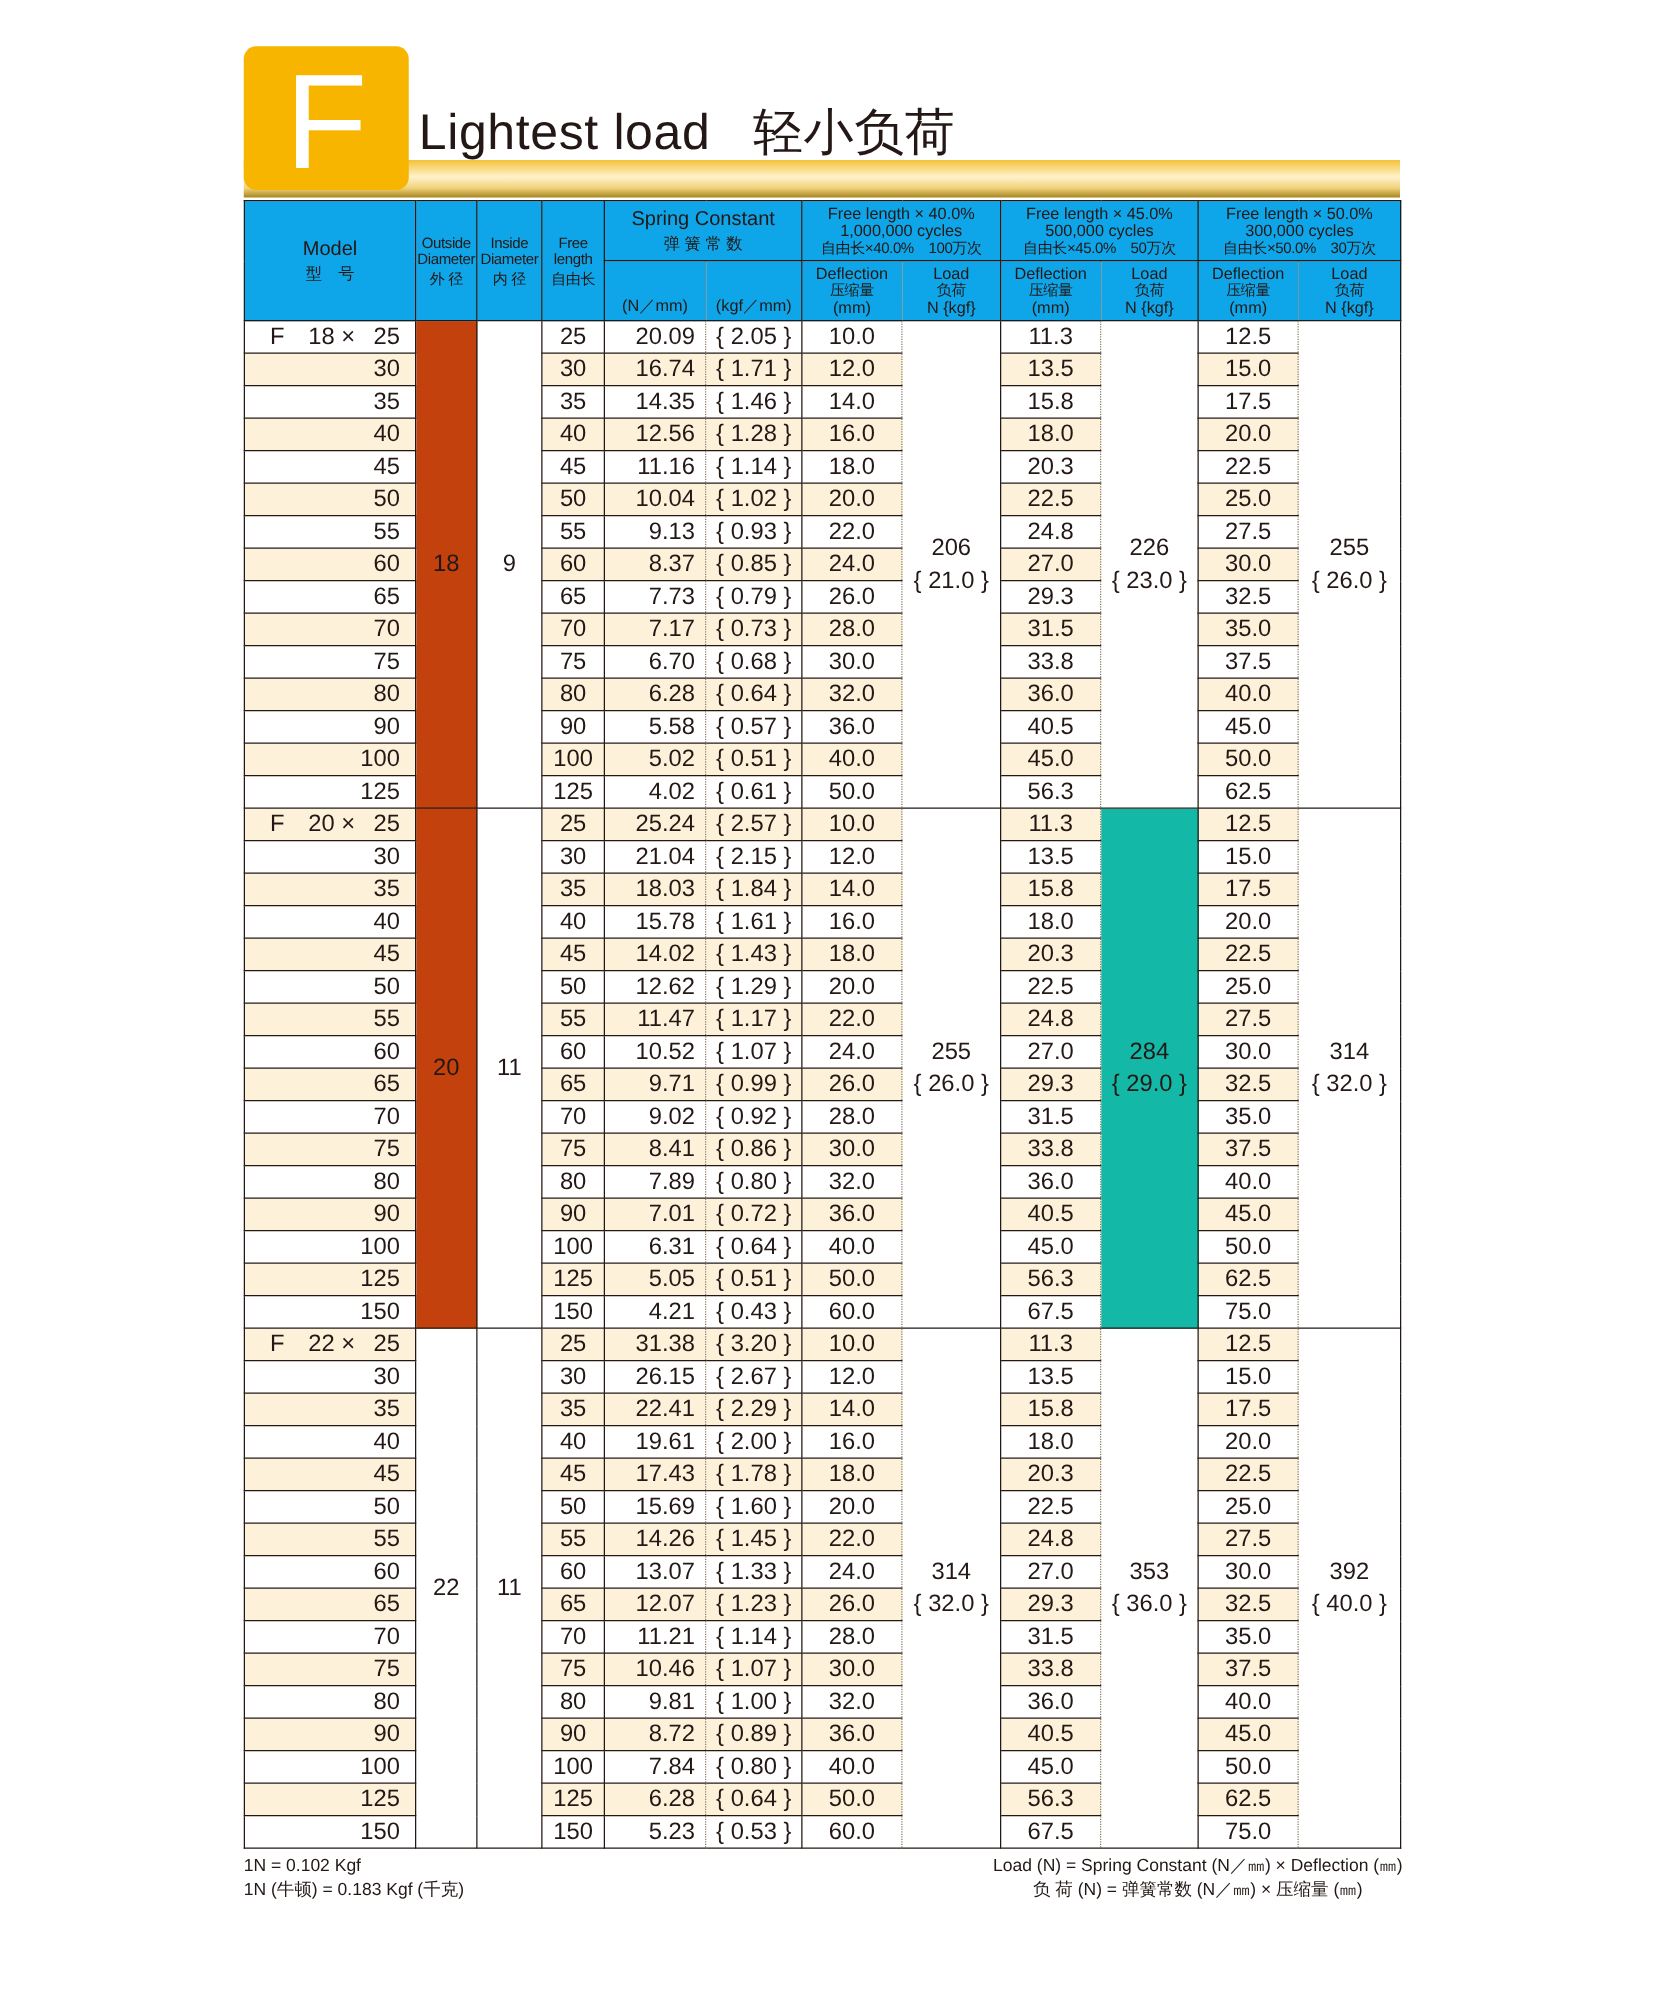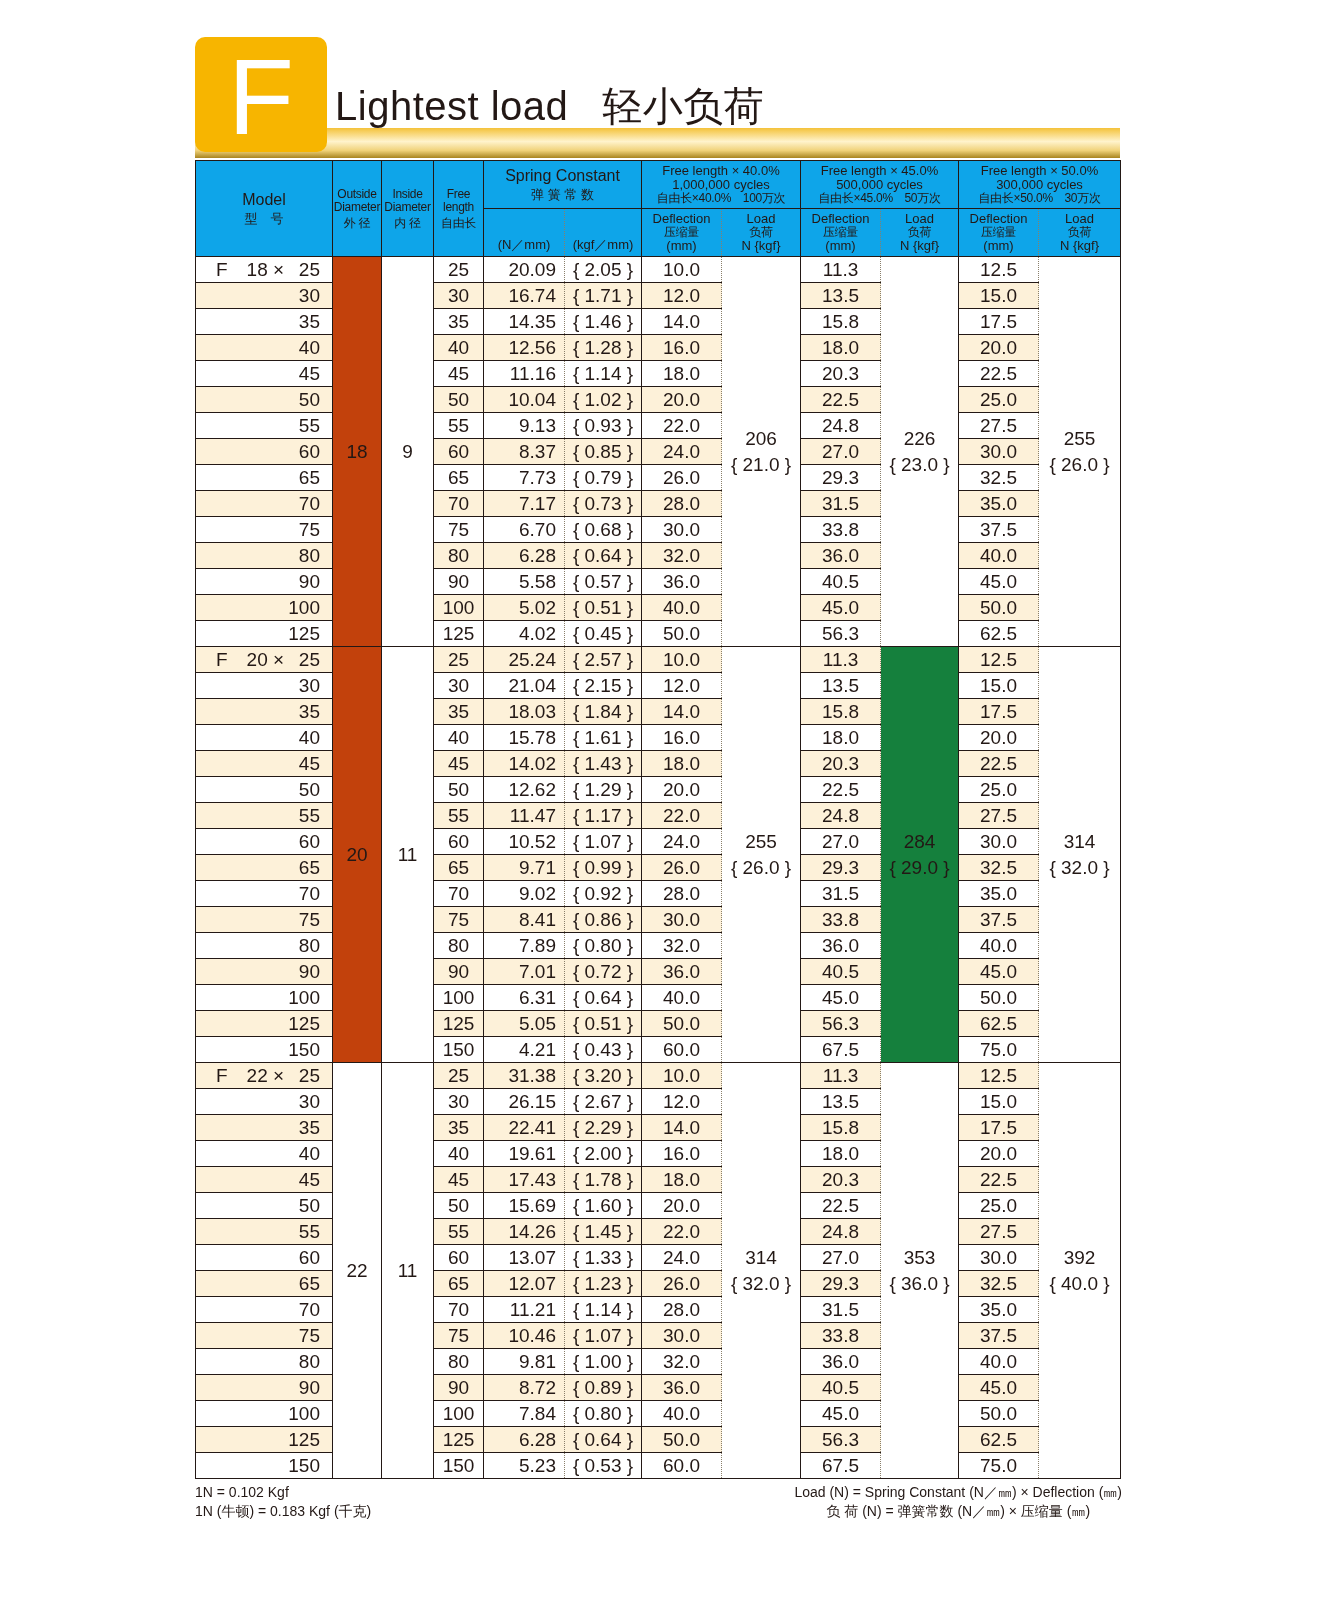--- a/index.html
+++ b/index.html
@@ -275,39 +275,39 @@
           <td class="num2 sh">5.02</td>
           <td class="kgf sh">{ 0.51 }</td>
           <td class="defl sh">40.0</td>
           <td class="defl sh">45.0</td>
           <td class="defl sh">50.0</td>
         </tr>
         <tr class=" grp-end">
           <td class="model sh">125</td>
           <td class="sh">125</td>
           <td class="num2 sh">4.02</td>
-          <td class="kgf sh">{ 0.45 }</td>
+          <td class="kgf sh">{ 0.61 }</td>
           <td class="defl sh">50.0</td>
           <td class="defl sh">56.3</td>
           <td class="defl sh">62.5</td>
         </tr>
         <tr class=" alt">
           <td class="model first sh" style="padding-right: 12px;"><span><span>F　20 ×</span><span class="r">25</span></span></td>
           <td rowspan="16" style="vertical-align: middle; background: #c2410c;">20</td>
           <td rowspan="16" style="vertical-align: middle; background: rgb(255, 255, 255);">11</td>
           <td class="sh">25</td>
           <td class="num2 sh">25.24</td>
           <td class="kgf sh">{ 2.57 }</td>
           <td class="defl sh">10.0</td>
           <td rowspan="16" class="load" style="background: rgb(255, 255, 255);">
             <div>255</div>
             <div>{ 26.0 }</div>
           </td>
           <td class="defl sh">11.3</td>
-          <td rowspan="16" class="load" style="background: #15803d;">
+          <td rowspan="16" class="load" style="background: #14b8a6;">
             <div>284</div>
             <div>{ 29.0 }</div>
           </td>
           <td class="defl sh">12.5</td>
           <td rowspan="16" class="load" style="background: rgb(255, 255, 255);">
             <div>314</div>
             <div>{ 32.0 }</div>
           </td>
         </tr>
         <tr class="">

